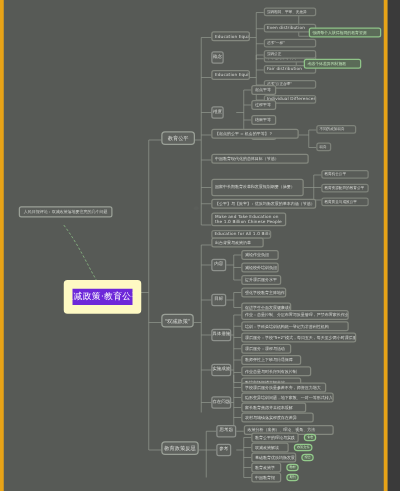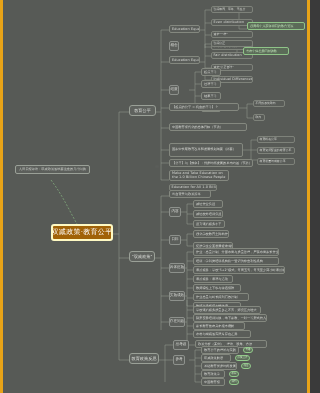--- a/index.html
+++ b/index.html
@@ -42,22 +42,22 @@
     white-space: nowrap;
     line-height: 1;
     display: flex;
     align-items: center;
     padding: 1px 2px;
     overflow: hidden;
   }
 
   
   .node.root {
-    background: #a16207;
-    border: 2px solid #fef9c3;
+    background: #6d28d9;
+    border: 7px solid #fef9c3;
     border-radius: 3px;
     color: #ffffff;
     font-size: 7px;
     letter-spacing: 0.3px;
     padding: 3px 18px;
     justify-content: center;
   }
 
   
   .node.main {

